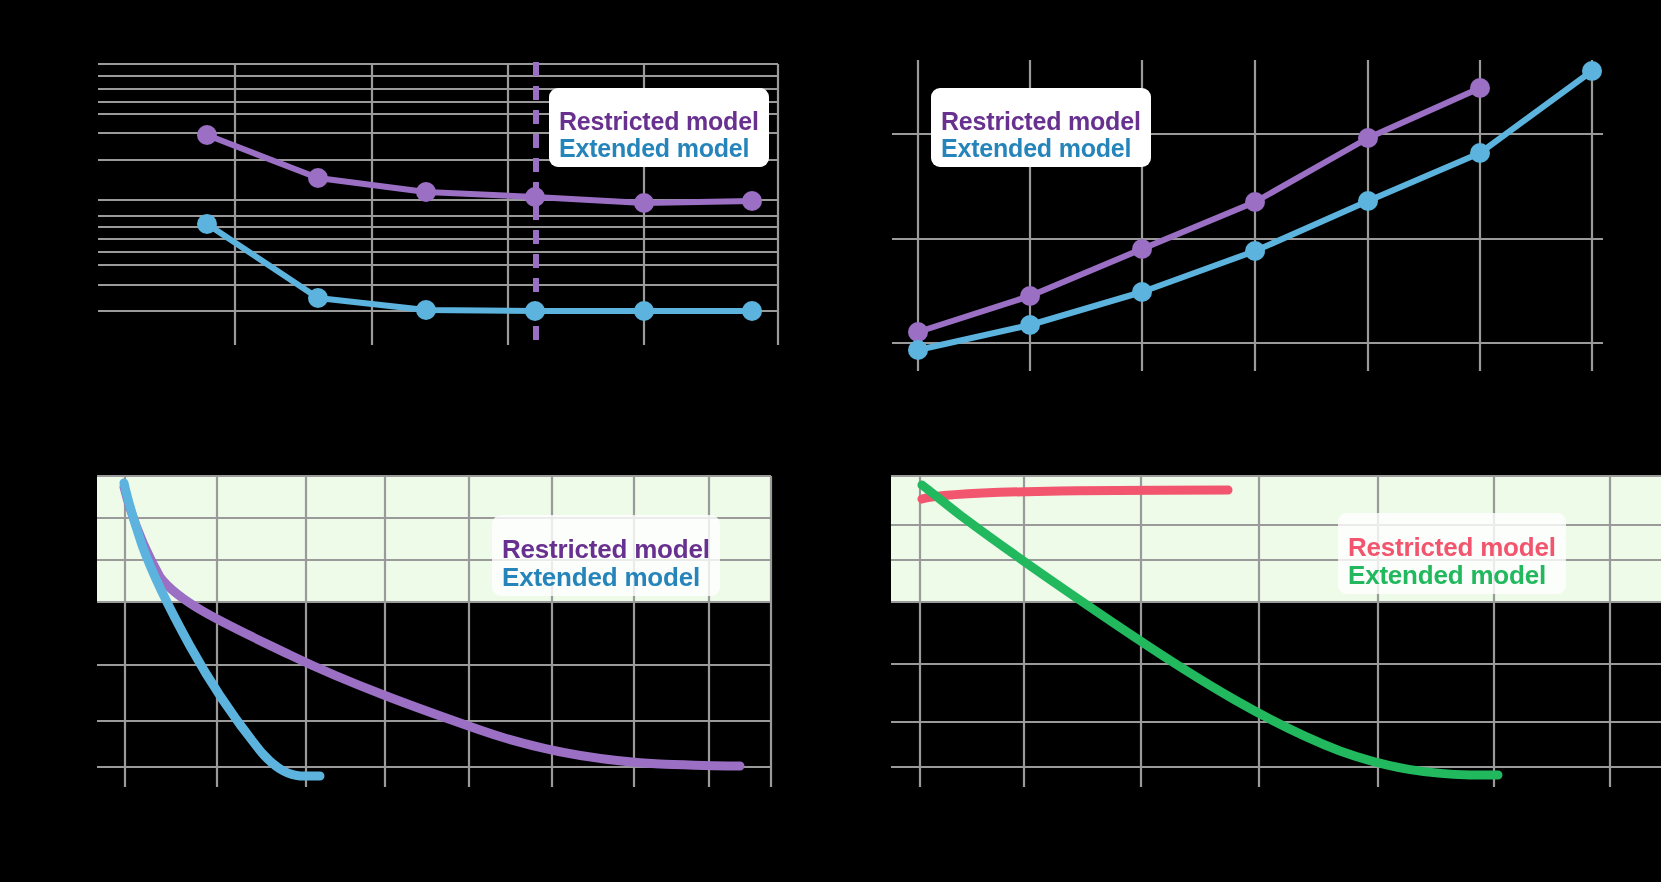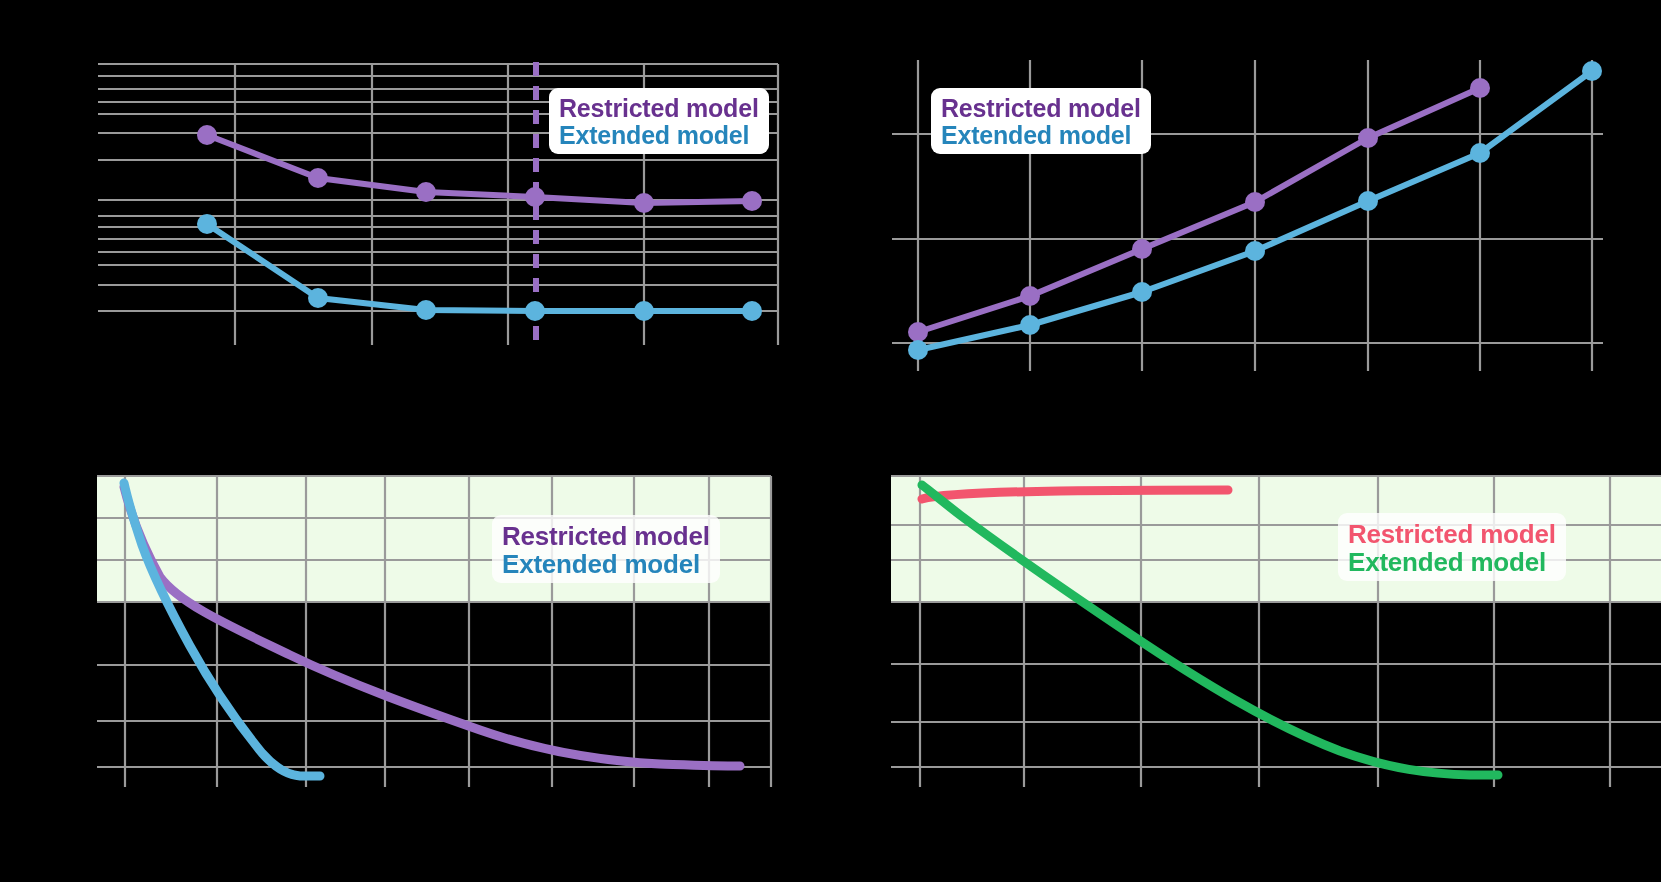--- a/index.html
+++ b/index.html
@@ -19,21 +19,21 @@
     inset: 0;
     background: #000000;
   }
   .panel {
     position: absolute;
   }
   svg { display: block; }
   .legend-box {
     position: absolute;
     border-radius: 9px;
-    padding: 7px 10px 5px 10px;
+    padding: 20px 10px 5px 10px;
     box-sizing: border-box;
     line-height: 1.08;
     white-space: nowrap;
   }
   .legend-entry {
     font-weight: bold;
     letter-spacing: -0.2px;
   }
 </style>
 </head>

